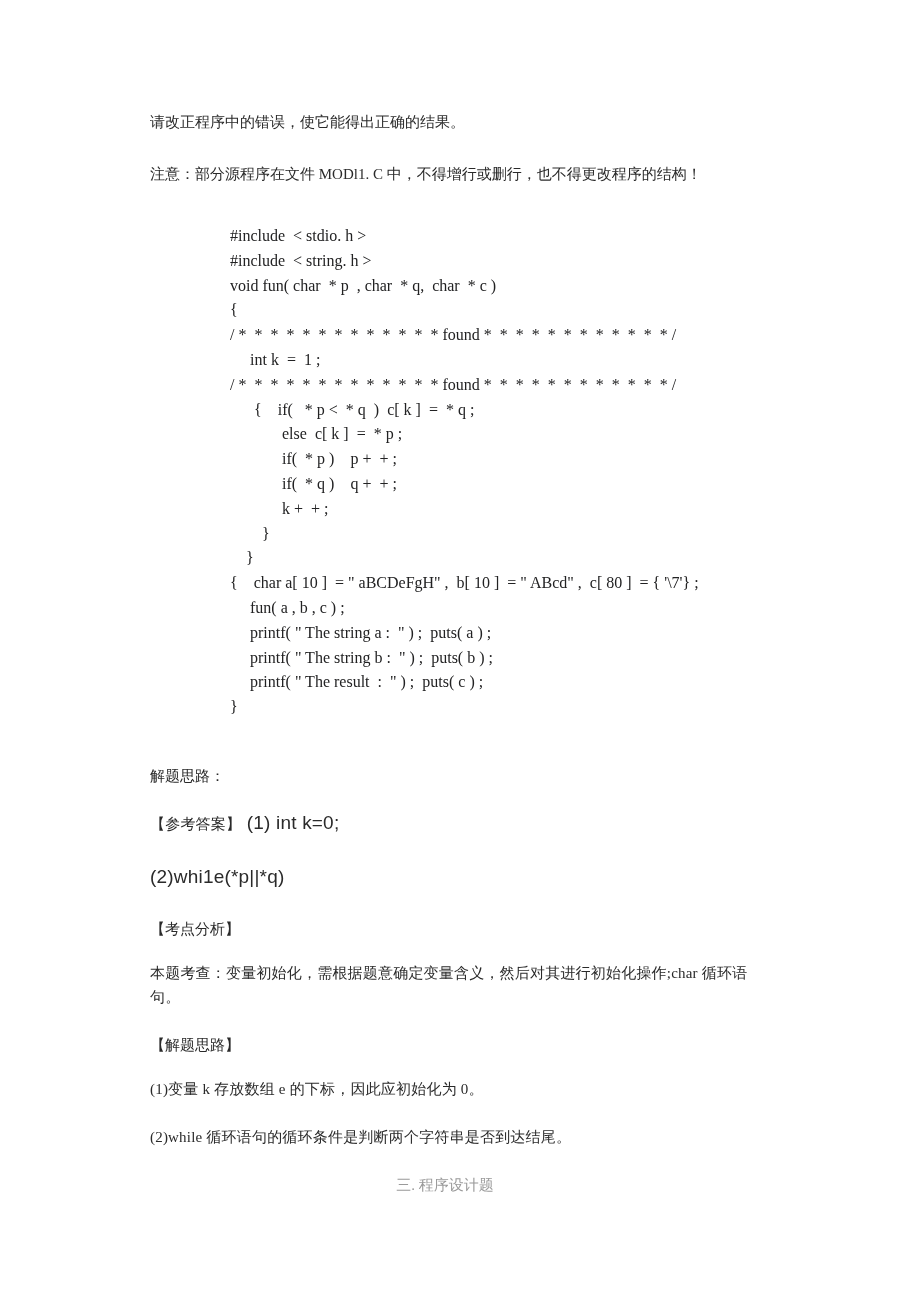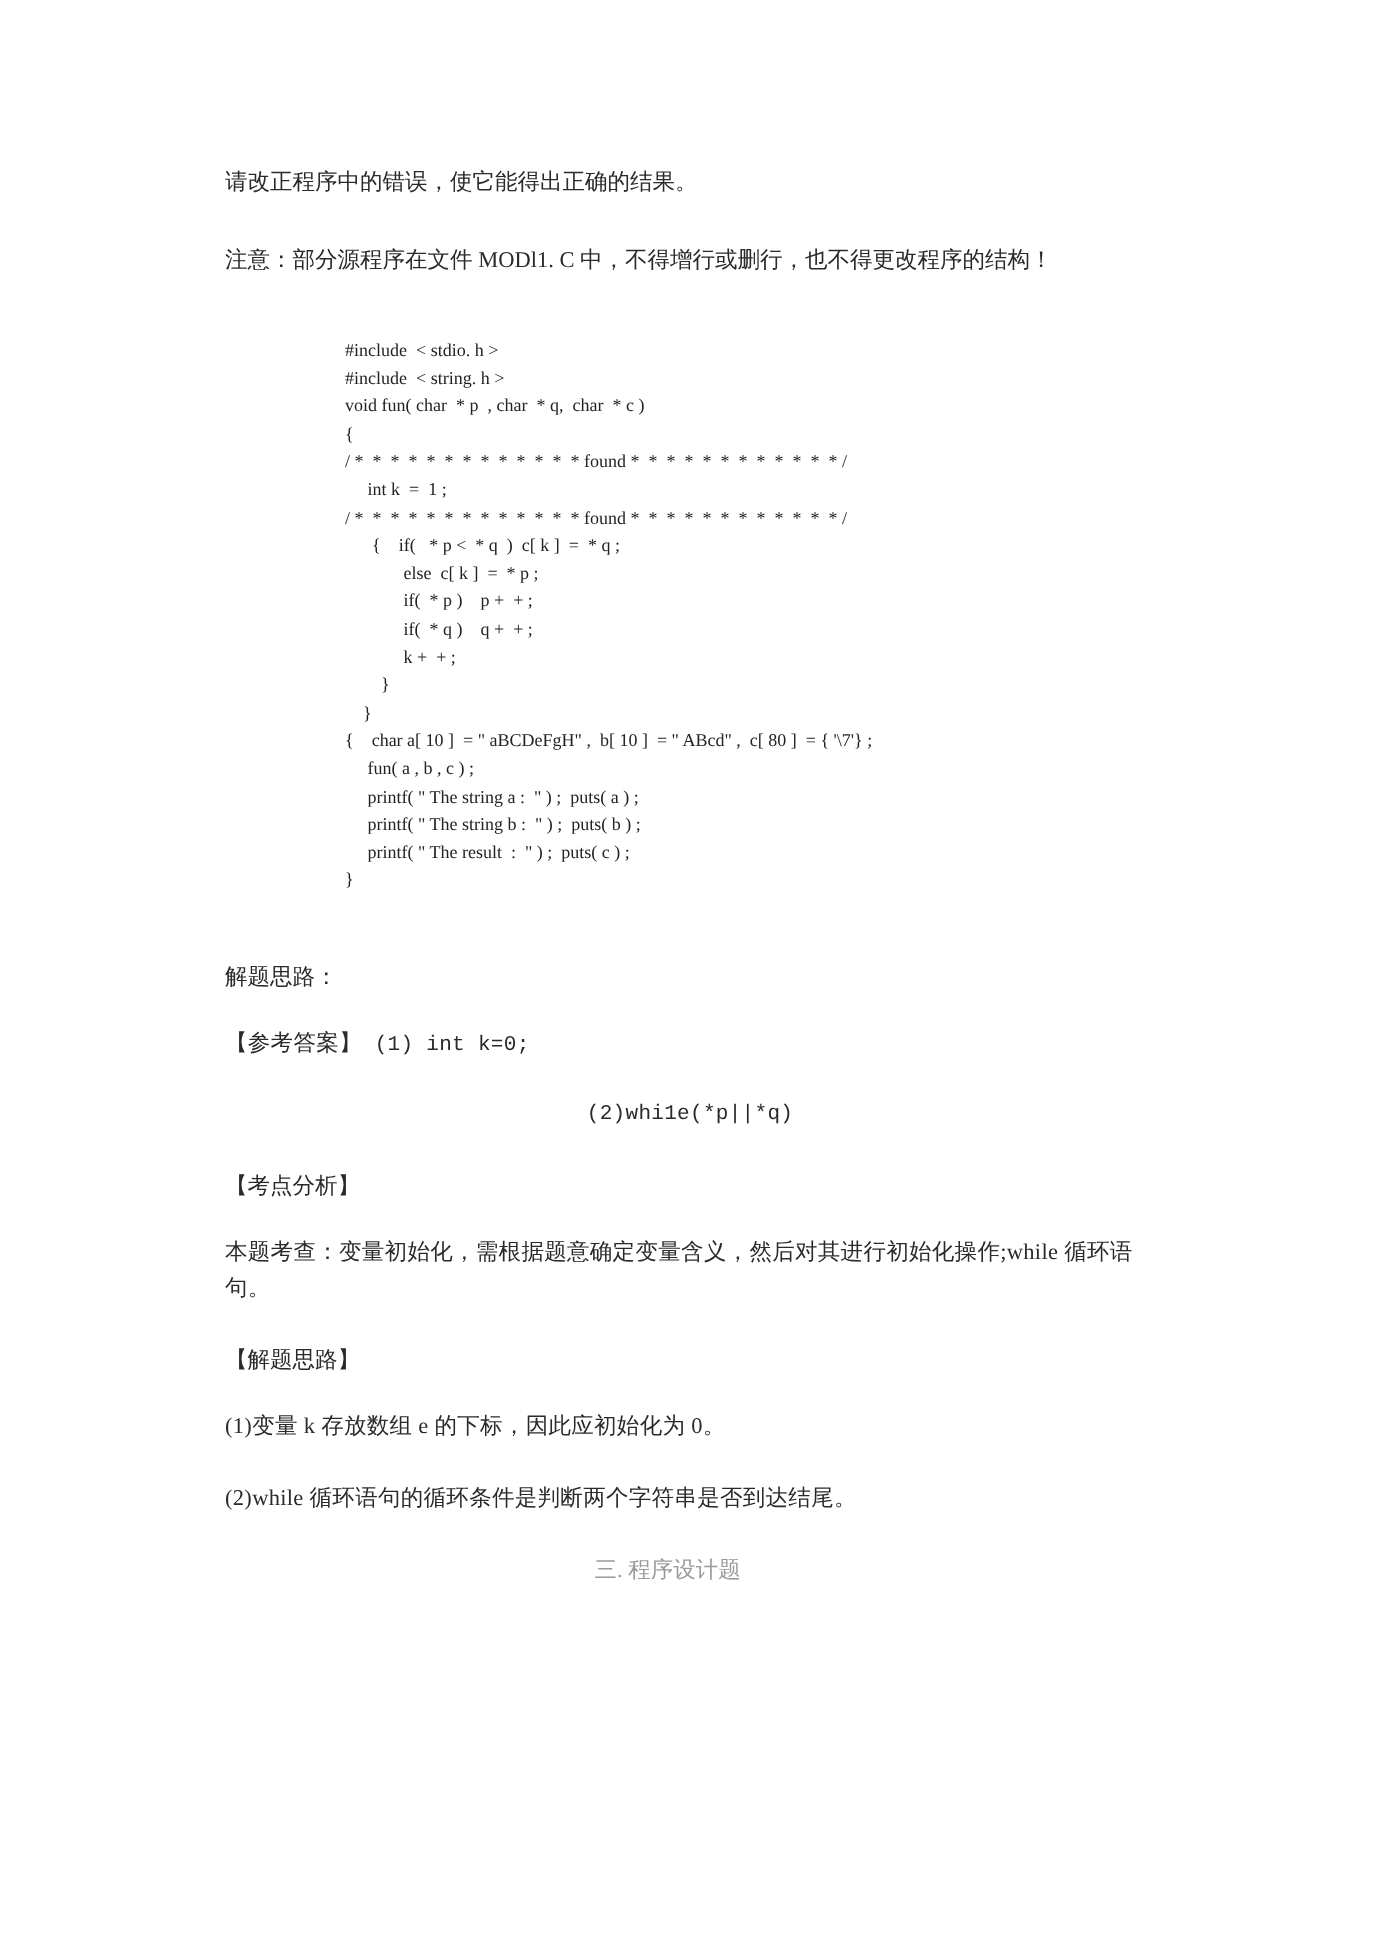--- a/index.html
+++ b/index.html
@@ -16,21 +16,21 @@
     padding: 110px 150px 60px 150px;
   }
   .para {
     margin: 0 0 28px 0;
     font-size: 15px;
     color: #2a2a2a;
   }
   .code-block {
     padding: 10px 0 20px 80px;
     font-family: "Times New Roman", "SimSun", serif;
-    font-size: 12px;
+    font-size: 16px;
     color: #222223;
     line-height: 1.55;
   }
   .code-line {
     white-space: pre;
   }
   .section-heading {
     margin: 24px 0 20px 0;
     font-size: 15px;
     color: #2a2a2a;
@@ -38,23 +38,22 @@
   .answer-line, .exp-line {
     margin: 0 0 24px 0;
     font-size: 15px;
     color: #2a2a2a;
     letter-spacing: 0.2px;
   }
   .gray {
     color: #9a9a9a;
   }
   .mono-ish {
-    font-family: Liberation Mono, monospace;
-    font-size: 14px;
-    text-align: center;
+    font-family: Liberation Sans, sans-serif;
+    font-size: 19px;
   }
 </style>
 </head>
 <body>
 
 <div class="page">
 
   <p class="para">请改正程序中的错误，使它能得出正确的结果。</p>
 
   <p class="para">注意：部分源程序在文件 MODl1. C 中，不得增行或删行，也不得更改程序的结构！</p>
@@ -88,21 +87,21 @@
   <p class="section-heading">解题思路：</p>
 
   <p class="answer-line">
     <span>【参考答案】</span><span class="mono-ish">  (1) int k=0;</span>
   </p>
 
   <p class="answer-line mono-ish">(2)whi1e(*p||*q)</p>
 
   <p class="section-heading">【考点分析】</p>
 
-  <p class="exp-line">本题考查：变量初始化，需根据题意确定变量含义，然后对其进行初始化操作;while 循环语句。</p>
+  <p class="exp-line">本题考查：变量初始化，需根据题意确定变量含义，然后对其进行初始化操作;char 循环语句。</p>
 
   <p class="section-heading">【解题思路】</p>
 
   <p class="exp-line">(1)变量 k 存放数组 e 的下标，因此应初始化为 0。</p>
 
   <p class="exp-line">(2)while 循环语句的循环条件是判断两个字符串是否到达结尾。</p>
 
   <p class="section-heading gray" style="margin-left:-30px;text-align:center;">三.  程序设计题</p>
 
 </div>

